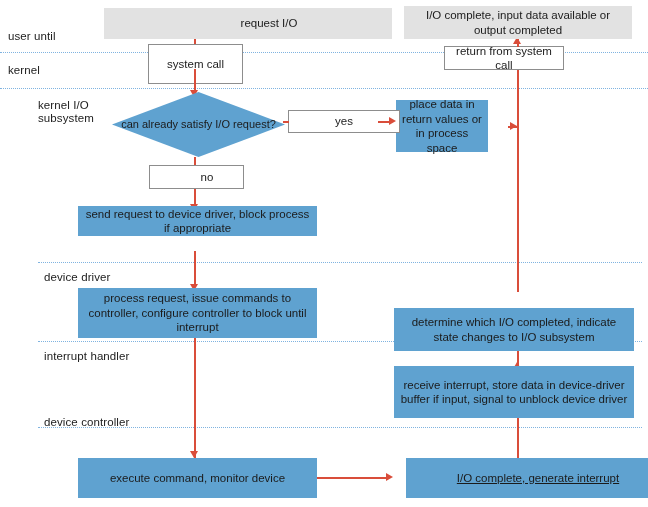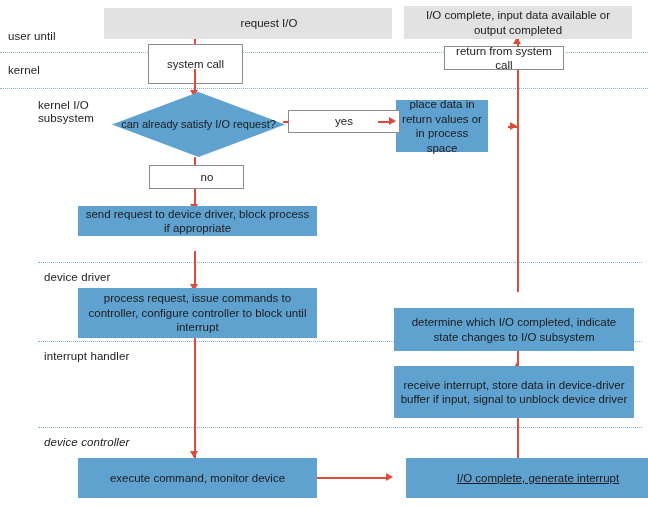--- a/index.html
+++ b/index.html
@@ -112,21 +112,21 @@
 <body>
 
 <div id="canvas">
 
   <div class="lane-label" style="left:8px; top:30px;">user until</div>
   <div class="lane-label" style="left:8px; top:64px;">kernel</div>
   <div class="lane-label" style="left:38px; top:99px;">kernel I/O
 subsystem</div>
   <div class="lane-label" style="left:44px; top:271px;">device driver</div>
   <div class="lane-label" style="left:44px; top:350px;">interrupt handler</div>
-  <div class="lane-label" style="left:44px; top:436px;font-style:italic;">device controller</div>
+  <div class="lane-label" style="left:44px; top:416px;">device controller</div>
 
   <div class="divider" style="top:52px;  left:0px;  right:0px;"></div>
   <div class="divider" style="top:88px;  left:0px;  right:0px;"></div>
   <div class="divider" style="top:262px; left:38px; right:6px;"></div>
   <div class="divider" style="top:341px; left:38px; right:6px;"></div>
   <div class="divider" style="top:427px; left:38px; right:6px;"></div>
 
   <div class="node gray" style="left:104px; top:8px; width:288px; height:31px;padding-left:48px;">request I/O</div>
 
   <div class="vline" style="left:194px; top:39px; height:6px;"></div>

